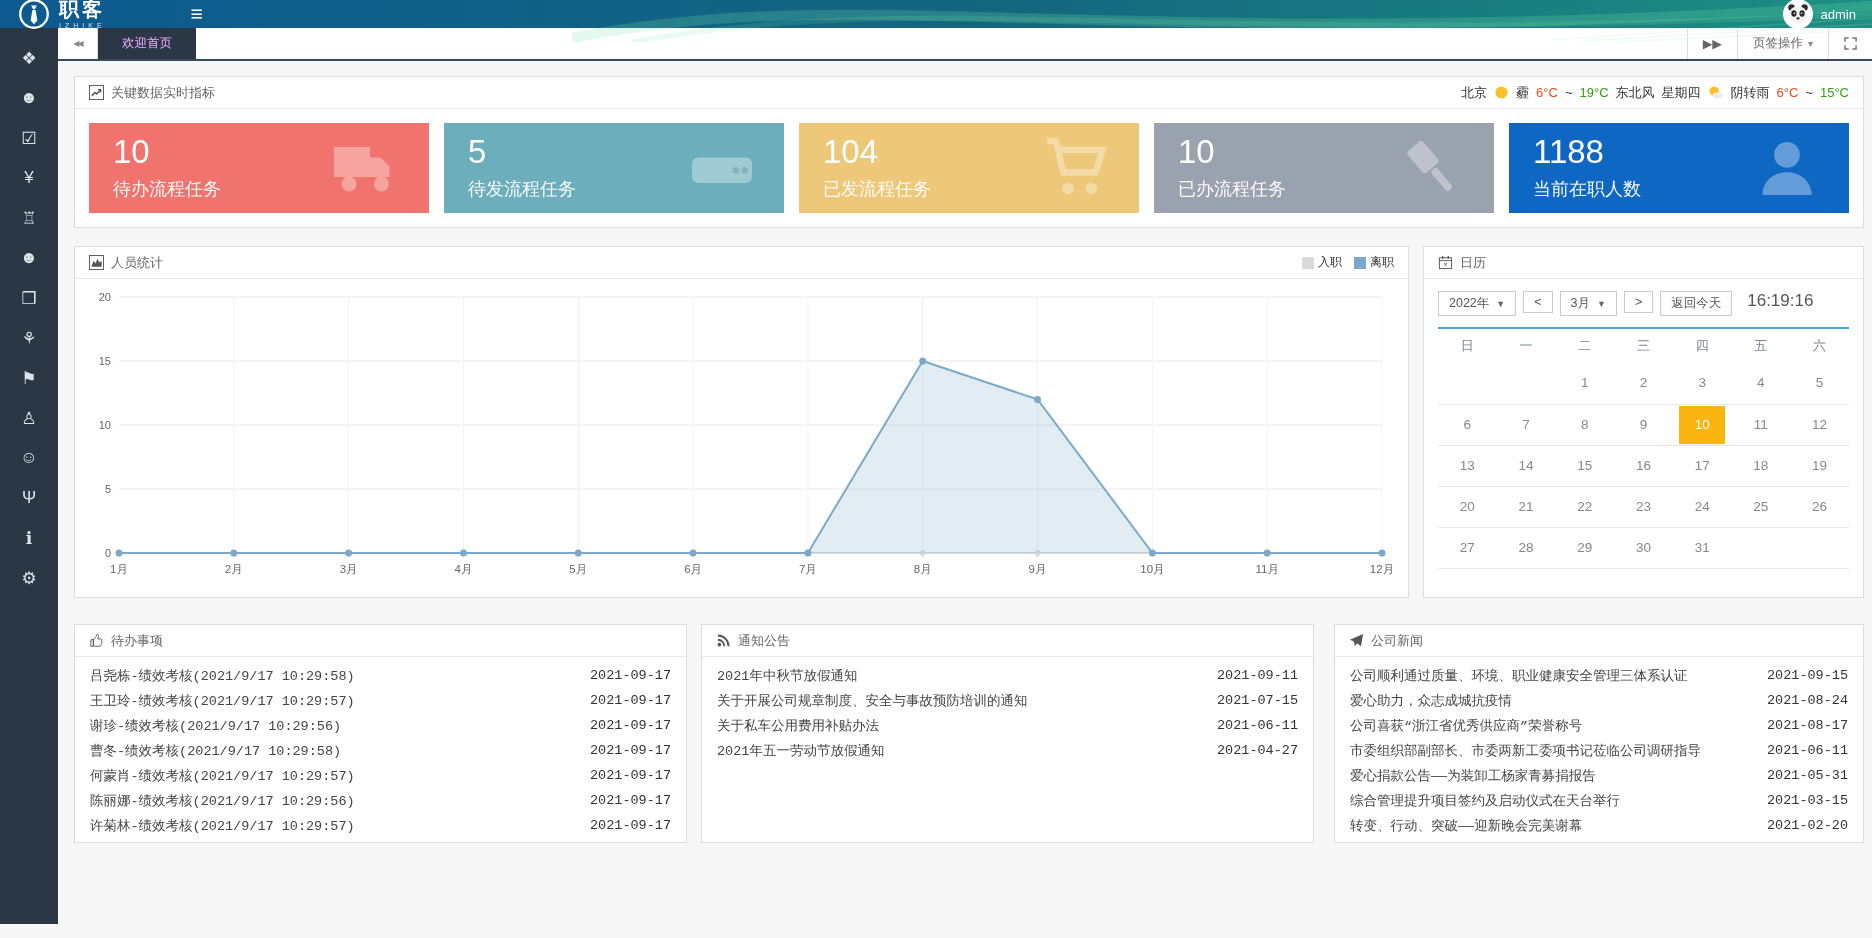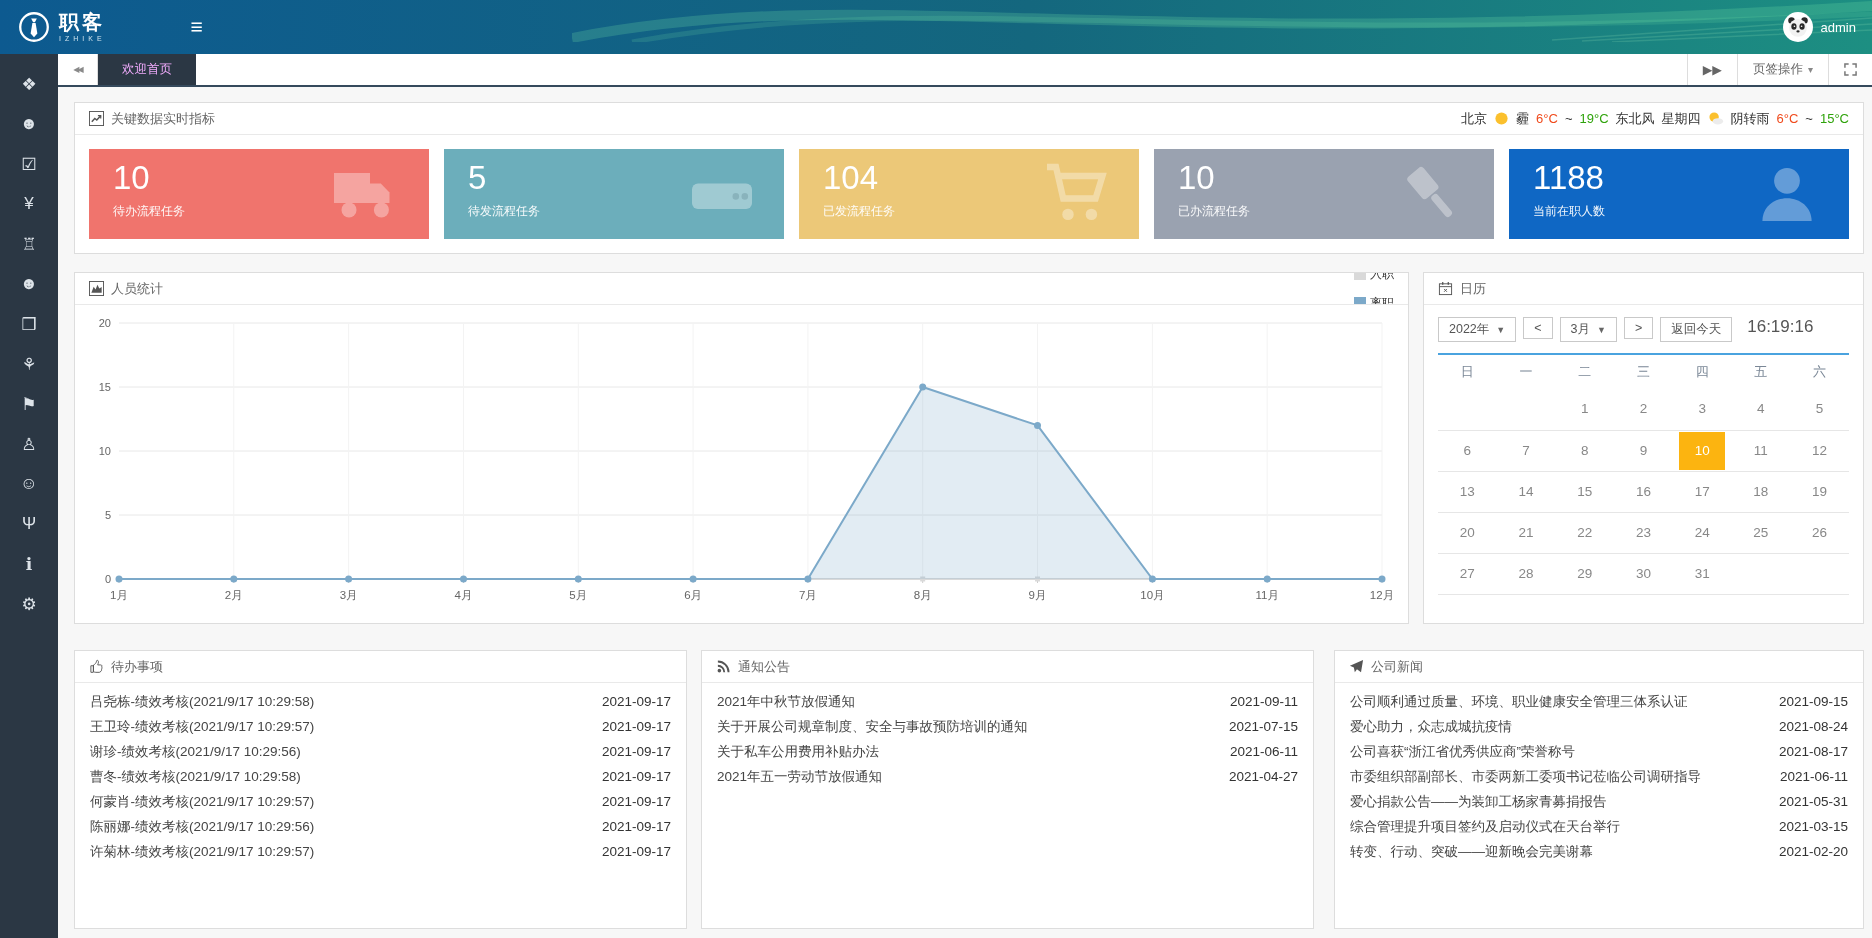--- a/index.html
+++ b/index.html
@@ -1,20 +1,20 @@
 <!DOCTYPE html>
 <html><head>
 <meta charset="utf-8">
 <style>
   * { box-sizing: border-box; margin: 0; padding: 0; }
   html,body { width:1872px; height:938px; overflow:hidden; }
   body { font-family:"Liberation Sans","DejaVu Sans",sans-serif; background:#f7f7f7; }
 
   
-  .navbar { height:54px; display:flex; align-items:center; position:relative;
+  .navbar { height:28px; display:flex; align-items:center; position:relative;
     background:linear-gradient(90deg,#0d5a90 0%,#14677e 55%,#1d8f82 100%); }
   .nav-decor { position:absolute; right:0; top:0; height:42px; width:1300px; pointer-events:none; }
   .logo { display:flex; align-items:center; gap:9px; padding:0 18px; position:relative; }
   .logo-txt { display:flex; flex-direction:column; }
   .logo-cn { color:#fff; font-size:20px; font-weight:bold; letter-spacing:3px; line-height:1; }
   .logo-sub { color:#cfe3ee; font-size:7px; letter-spacing:4px; margin-top:3px; }
   .hamburger { color:#fff; font-size:21px; margin-left:52px; width:42px; text-align:center; cursor:pointer; position:relative; }
   .nav-right { margin-left:auto; display:flex; align-items:center; gap:8px; padding-right:16px; position:relative; }
   .avatar { width:30px; height:30px; border-radius:50%; border:2px solid rgba(255,255,255,.75); background:#fff; overflow:hidden; }
   .admin-label { color:#fff; font-size:13px; }
@@ -39,55 +39,55 @@
   .content { flex:1; padding:15px 8px 0 16px; overflow:hidden; }
   .panel { background:#fff; border:1px solid #ddd; }
   .panel-header { height:32px; display:flex; align-items:center; gap:7px; padding:0 14px;
     border-bottom:1px solid #e9e9e9; color:#666; font-size:13px; overflow:hidden; white-space:nowrap; }
   .panel-header svg { flex:none; }
 
   
   .kpi-cards { display:flex; gap:15px; padding:14px; }
   .card { flex:1; height:90px; position:relative; color:#fff; padding:11px 0 0 24px; overflow:hidden; cursor:pointer; }
   .card-num { font-size:33px; line-height:1.1; }
-  .card-label { font-size:12px; margin-top:7px; opacity:.95; }
+  .card-label { font-size:18px; margin-top:7px; opacity:.95; }
   .card-icon { position:absolute; right:26px; top:50%; transform:translateY(-50%); opacity:.35; line-height:0; }
   .card-icon svg { width:72px; height:72px; fill:#fff; }
 
   
   .weather { margin-left:auto; display:flex; align-items:center; gap:7px; font-size:13px; color:#333; white-space:nowrap; }
   .temp-low { color:#f04a1c; }
   .temp-high { color:#2fa30b; }
   .wicon { line-height:0; }
 
   
   .row2 { display:flex; gap:14px; margin-top:18px; }
   .chart-panel { width:1335px; height:352px; flex:none; }
   .chart-body { padding:8px 12px 4px; }
-  .legend { margin-left:auto; display:flex; align-items:center; gap:12px;flex-direction:column; }
+  .legend { margin-left:auto; display:flex; align-items:center; gap:12px; }
   .legend-item { display:flex; align-items:center; gap:4px; font-size:12px; color:#333; cursor:pointer; }
   .legend-swatch { width:12px; height:12px; display:inline-block; }
 
   .cal-panel { flex:1; height:352px; }
   .cal-controls { display:flex; align-items:flex-start; gap:7px; padding:12px 14px 11px; }
   .cal-box { border:1px solid #c9c9c9; padding:3px 10px; font-size:12.5px; color:#555; background:#fff;
     display:inline-flex; align-items:center; gap:7px; cursor:pointer; }
   .cal-box .sel-caret { font-size:9px; color:#666; }
   .cal-time { margin-left:8px; font-size:17px; color:#555; }
   .cal-table-wrap { margin:0 14px; border-top:2px solid #4aa3df; }
   .cal-table { width:100%; border-collapse:collapse; }
   .cal-table th { height:34px; font-weight:normal; color:#7a8796; font-size:13px; }
   .cal-table td { height:41px; text-align:center; color:#888; font-size:13.5px; cursor:pointer; }
   .cal-table tbody tr { border-bottom:1px solid #e6e6e6; }
   .cal-table td .d { width:46px; height:38px; line-height:38px; margin:0 auto; }
   .cal-table td.today .d { background:#fcb410; color:#fff; }
 
   
   .row3 { display:flex; margin-top:26px; }
-  .list-panel { height:279px; overflow:hidden; }
+  .list-panel { height:219px; overflow:hidden;font-family:Liberation Mono, monospace; }
   .lp1 { width:613px; margin-right:14px; flex:none; }
   .lp2 { width:613px; margin-right:20px; flex:none; }
   .lp3 { flex:1; }
   .list { list-style:none; padding:6px 0; }
   .list li { display:flex; justify-content:space-between; align-items:center; padding:3.5px 15px;
     font-size:13.5px; color:#454545; cursor:pointer; }
   .item-title { white-space:nowrap; overflow:hidden; text-overflow:ellipsis; }
   .item-date { flex:none; margin-left:20px; color:#333;text-align:center; }
 </style>
 </head>

